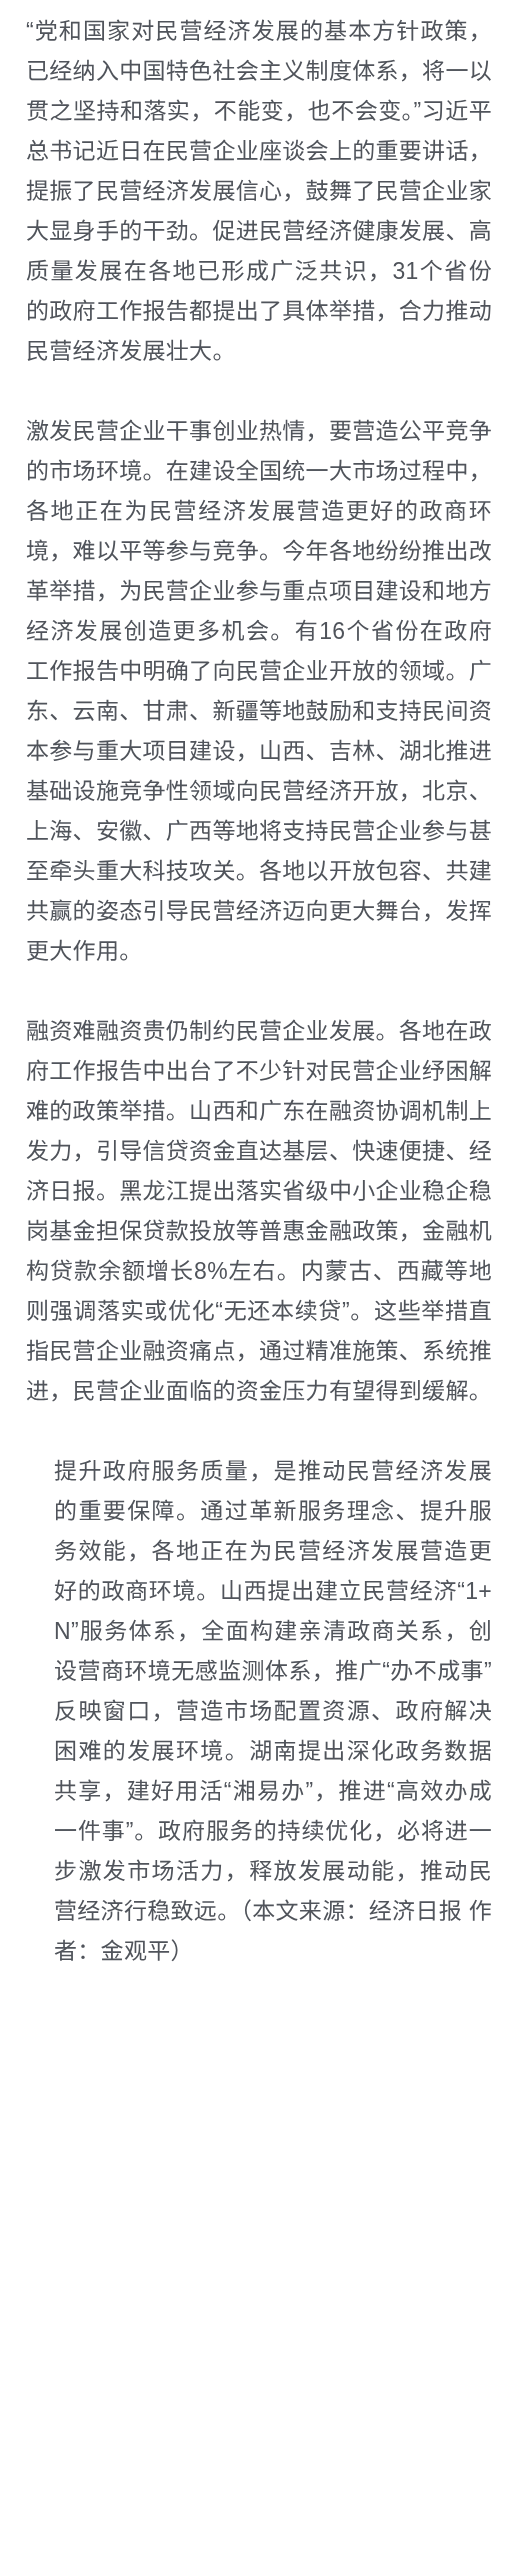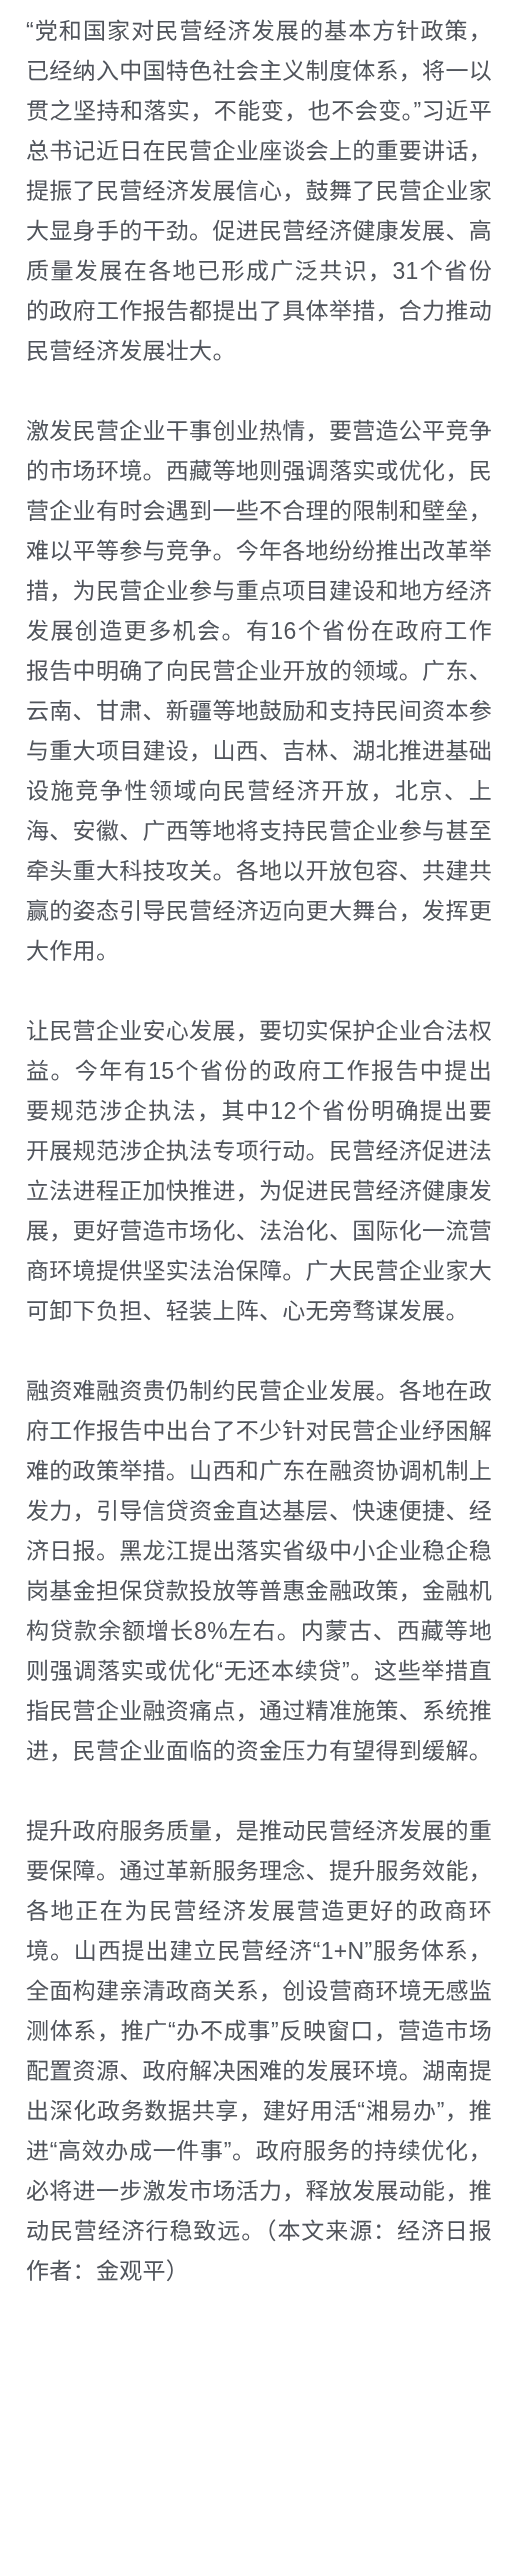--- a/index.html
+++ b/index.html
@@ -27,25 +27,25 @@
     line-height: 40px;
     font-weight: 400;
     color: #50545b;
     text-align: justify;
     text-justify: inter-ideograph;
     letter-spacing: 0.3px;
     word-break: break-all;
   }
   .article p:last-child {
     margin-bottom: 0;
+    margin-left: 28px;
   }
 </style>
 </head>
 <body>
 
 <div class="article">
   <p>“党和国家对民营经济发展的基本方针政策，已经纳入中国特色社会主义制度体系，将一以贯之坚持和落实，不能变，也不会变。”习近平总书记近日在民营企业座谈会上的重要讲话，提振了民营经济发展信心，鼓舞了民营企业家大显身手的干劲。促进民营经济健康发展、高质量发展在各地已形成广泛共识，31个省份的政府工作报告都提出了具体举措，合力推动民营经济发展壮大。</p>
-  <p>激发民营企业干事创业热情，要营造公平竞争的市场环境。西藏等地则强调落实或优化，民营企业有时会遇到一些不合理的限制和壁垒，难以平等参与竞争。今年各地纷纷推出改革举措，为民营企业参与重点项目建设和地方经济发展创造更多机会。有16个省份在政府工作报告中明确了向民营企业开放的领域。广东、云南、甘肃、新疆等地鼓励和支持民间资本参与重大项目建设，山西、吉林、湖北推进基础设施竞争性领域向民营经济开放，北京、上海、安徽、广西等地将支持民营企业参与甚至牵头重大科技攻关。各地以开放包容、共建共赢的姿态引导民营经济迈向更大舞台，发挥更大作用。</p>
-  <p>让民营企业安心发展，要切实保护企业合法权益。今年有15个省份的政府工作报告中提出要规范涉企执法，其中12个省份明确提出要开展规范涉企执法专项行动。民营经济促进法立法进程正加快推进，为促进民营经济健康发展，更好营造市场化、法治化、国际化一流营商环境提供坚实法治保障。广大民营企业家大可卸下负担、轻装上阵、心无旁骛谋发展。</p>
+  <p>激发民营企业干事创业热情，要营造公平竞争的市场环境。在建设全国统一大市场过程中，各地正在为民营经济发展营造更好的政商环境，难以平等参与竞争。今年各地纷纷推出改革举措，为民营企业参与重点项目建设和地方经济发展创造更多机会。有16个省份在政府工作报告中明确了向民营企业开放的领域。广东、云南、甘肃、新疆等地鼓励和支持民间资本参与重大项目建设，山西、吉林、湖北推进基础设施竞争性领域向民营经济开放，北京、上海、安徽、广西等地将支持民营企业参与甚至牵头重大科技攻关。各地以开放包容、共建共赢的姿态引导民营经济迈向更大舞台，发挥更大作用。</p>
   <p>融资难融资贵仍制约民营企业发展。各地在政府工作报告中出台了不少针对民营企业纾困解难的政策举措。山西和广东在融资协调机制上发力，引导信贷资金直达基层、快速便捷、经济日报。黑龙江提出落实省级中小企业稳企稳岗基金担保贷款投放等普惠金融政策，金融机构贷款余额增长8%左右。内蒙古、西藏等地则强调落实或优化“无还本续贷”。这些举措直指民营企业融资痛点，通过精准施策、系统推进，民营企业面临的资金压力有望得到缓解。</p>
   <p>提升政府服务质量，是推动民营经济发展的重要保障。通过革新服务理念、提升服务效能，各地正在为民营经济发展营造更好的政商环境。山西提出建立民营经济“1+N”服务体系，全面构建亲清政商关系，创设营商环境无感监测体系，推广“办不成事”反映窗口，营造市场配置资源、政府解决困难的发展环境。湖南提出深化政务数据共享，建好用活“湘易办”，推进“高效办成一件事”。政府服务的持续优化，必将进一步激发市场活力，释放发展动能，推动民营经济行稳致远。（本文来源：经济日报 作者：金观平）</p>
 </div>
 
 
 </body></html>

